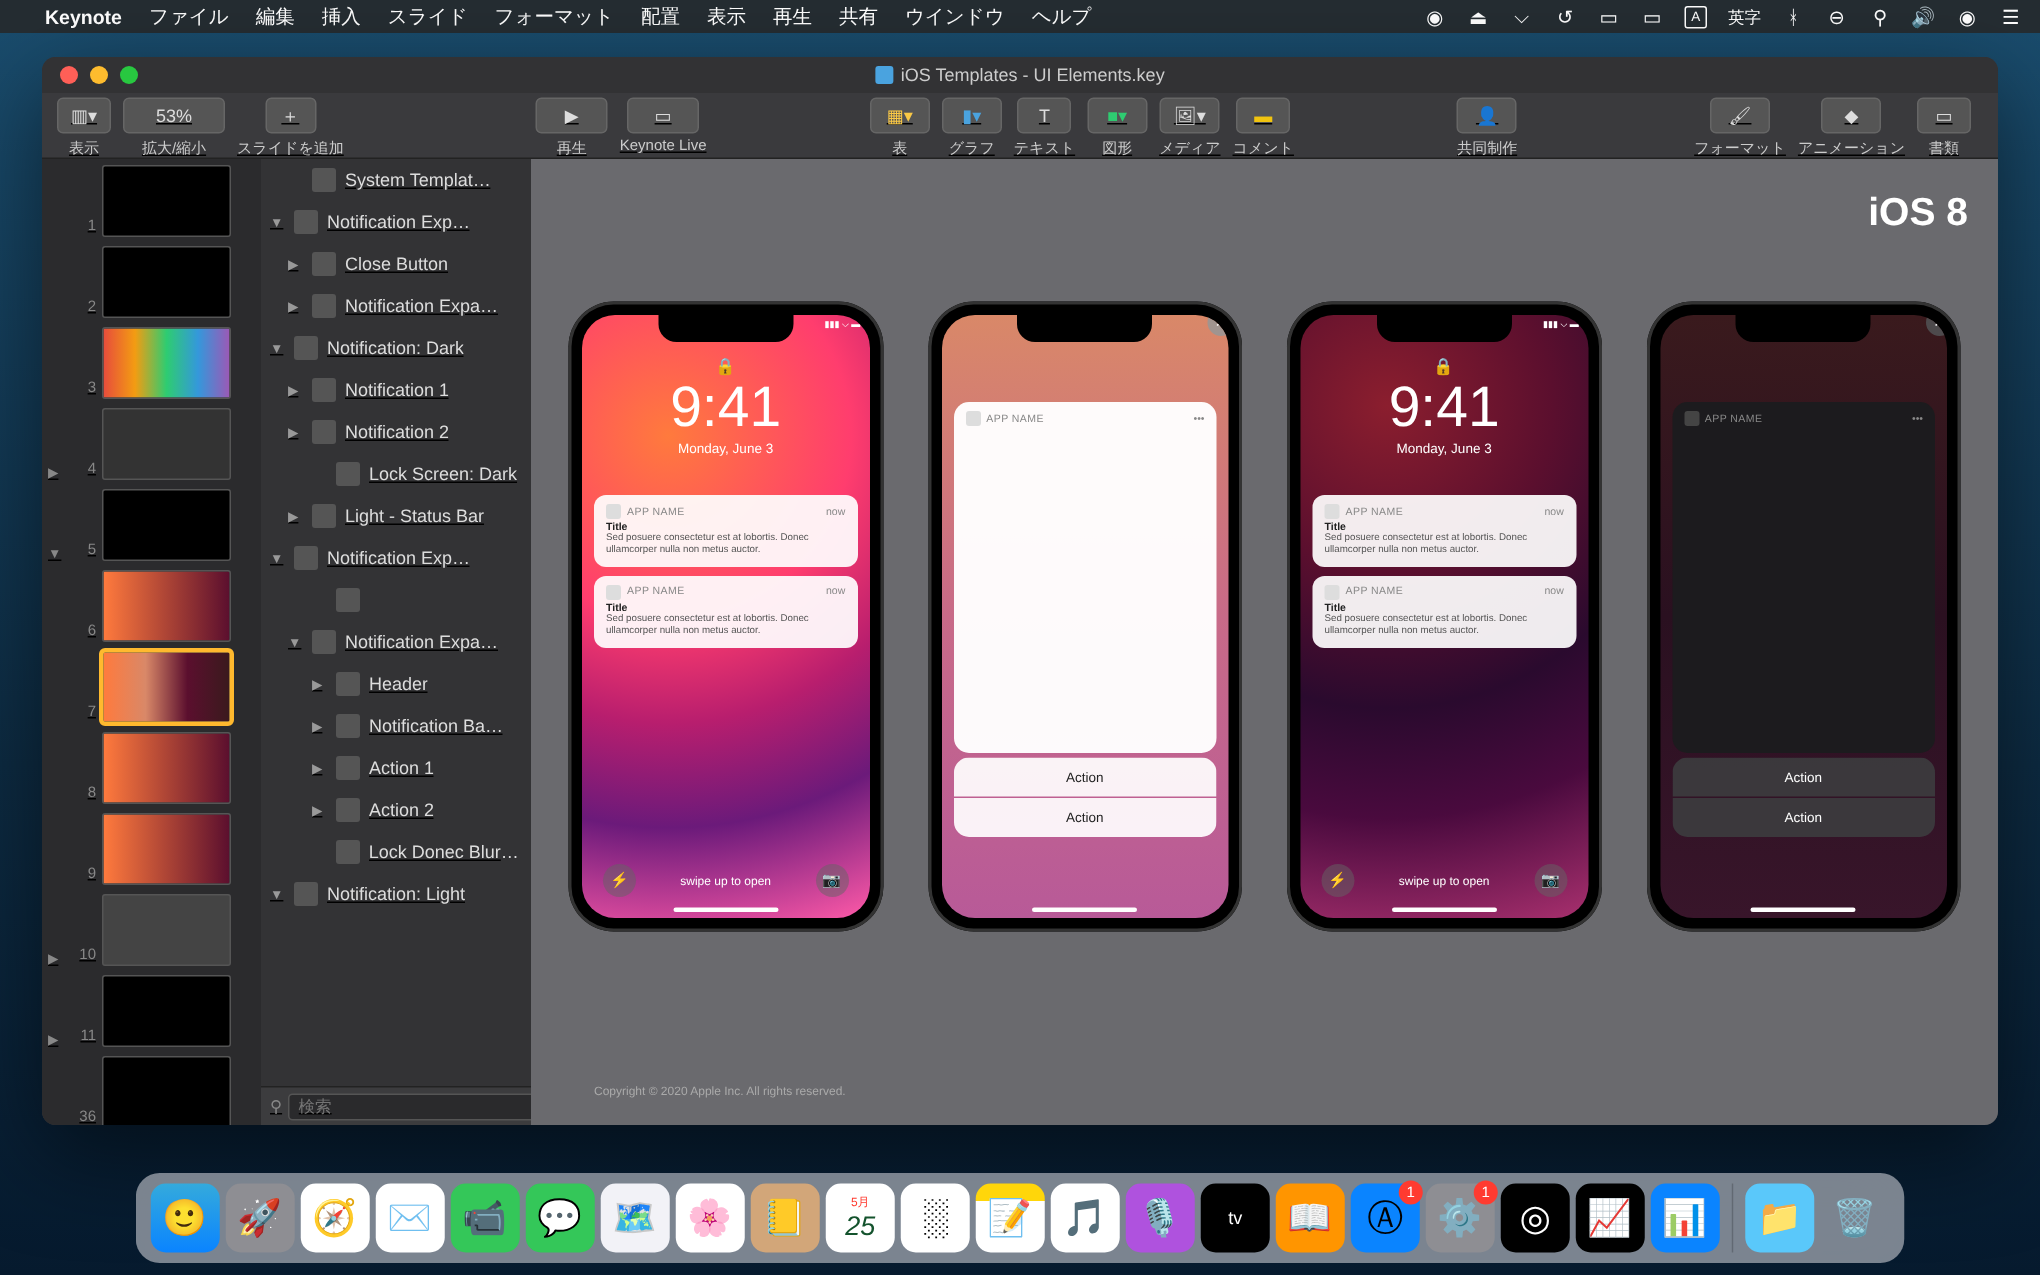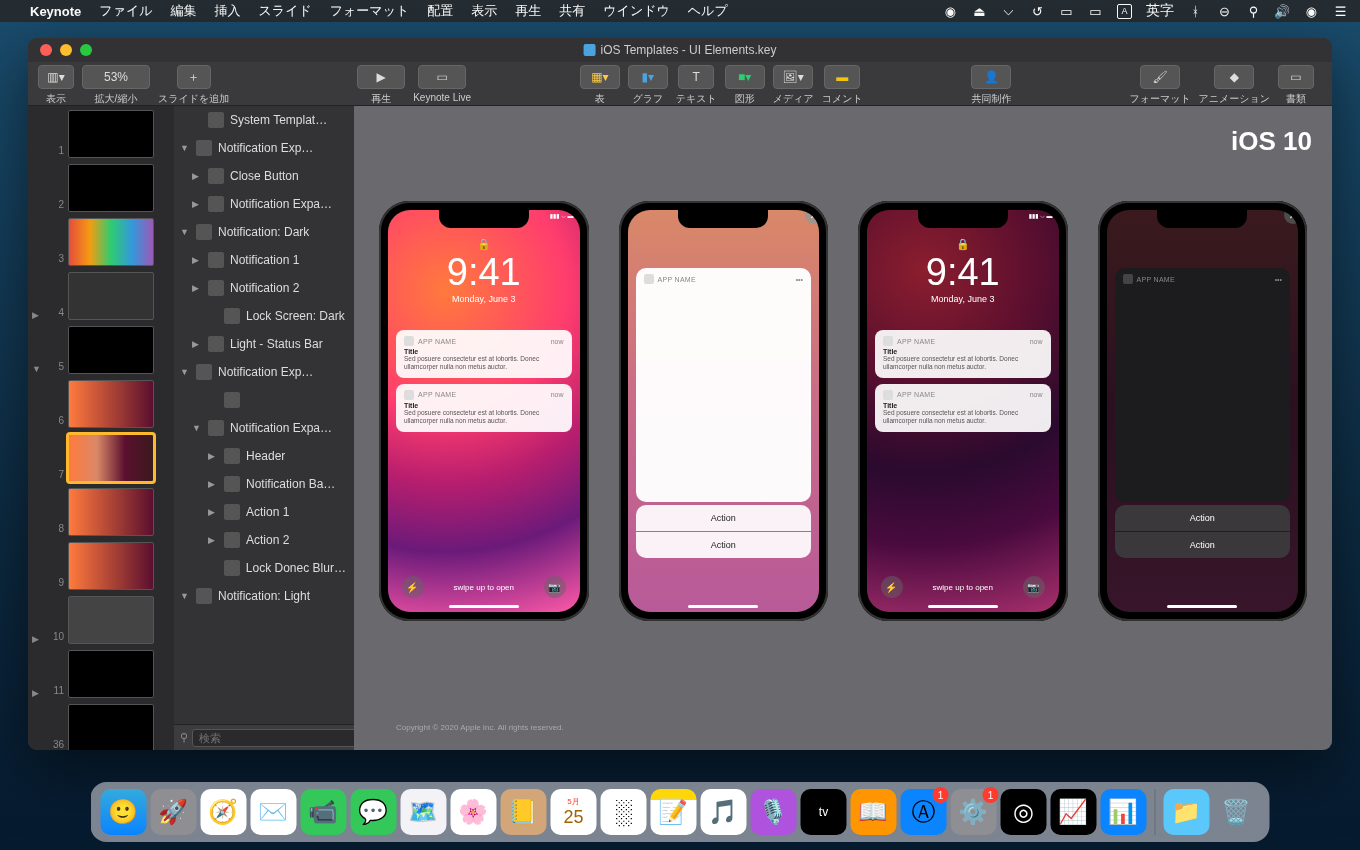--- a/index.html
+++ b/index.html
@@ -4,21 +4,21 @@
 <style>
 *{margin:0;padding:0;box-sizing:border-box;font-family:-apple-system,BlinkMacSystemFont,"Helvetica Neue",sans-serif;}
 body{width:1360px;height:850px;background:linear-gradient(180deg,#1a4d6e 0%,#0d2b42 60%,#061a2e 100%);overflow:hidden;position:relative;}
 
 .menubar{height:22px;background:rgba(40,40,40,0.85);backdrop-filter:blur(20px);display:flex;align-items:center;color:#fff;font-size:13px;padding:0 12px;justify-content:space-between;}
 .menubar-left{display:flex;gap:18px;align-items:center;}
 .menubar-left .bold{font-weight:700;}
 .menubar-right{display:flex;gap:14px;align-items:center;}
 .menubar-right .ic{width:15px;height:15px;display:flex;align-items:center;justify-content:center;font-size:13px;}
 
-.window{position:absolute;left:28px;top:38px;width:1304px;height:712px;border-radius:9px;overflow:hidden;background:#3a3a3d;box-shadow:0 20px 60px rgba(0,0,0,.5);display:flex;flex-direction:column;}
+.window{position:absolute;left:28px;top:38px;width:1304px;height:712px;border-radius:9px;overflow:hidden;background:#3a3a3d;box-shadow:0 20px 60px rgba(0,0,0,.5);display:flex;flex-direction:column;text-decoration:underline;}
 .titlebar{height:24px;background:#323234;display:flex;align-items:center;position:relative;}
 .traffic{display:flex;gap:8px;padding-left:12px;}
 .traffic span{width:12px;height:12px;border-radius:50%;}
 .tl-close{background:#ff5f57;} .tl-min{background:#febc2e;} .tl-max{background:#28c840;}
 .wintitle{position:absolute;left:50%;transform:translateX(-50%);color:#ccc;font-size:12px;display:flex;align-items:center;gap:5px;}
 
 .toolbar{height:44px;background:#3a3a3d;border-bottom:1px solid #222;display:flex;align-items:flex-start;padding:3px 10px 0;color:#ccc;font-size:10px;}
 .tbtn{display:flex;flex-direction:column;align-items:center;margin-right:8px;}
 .tbtn .btn{height:24px;background:#555;border:1px solid #666;border-radius:4px;display:flex;align-items:center;justify-content:center;color:#ddd;font-size:12px;}
 .tbtn .lbl{margin-top:3px;}
@@ -108,21 +108,21 @@
     <span>ヘルプ</span>
   </div>
   <div class="menubar-right">
     <span class="ic">◉</span>
     <span class="ic">⏏</span>
     <span class="ic">⌵</span>
     <span class="ic">↺</span>
     <span class="ic">▭</span>
     <span class="ic">▭</span>
     <span class="ic" style="border:1px solid #fff;border-radius:2px;font-size:9px;padding:0 2px;">A</span>
-    <span style="font-size:14px;">英字</span>
+    <span style="font-size:11px;">英字</span>
     <span class="ic">ᚼ</span>
     <span class="ic">⊖</span>
     <span class="ic">⚲</span>
     <span class="ic">🔊</span>
     <span class="ic">◉</span>
     <span class="ic">☰</span>
   </div>
 </div>
 
 <div class="window">
@@ -365,21 +365,21 @@
         </div>
       <div class="searchbar">
         <span style="color:#888;font-size:11px;">⚲</span>
         <input placeholder="検索" style="">
 
       </div>
     </div>
 
     <div class="canvas">
       <div class="slide-area">
-        <div class="ios-badge">iOS 10</div>
+        <div class="ios-badge">iOS 8</div>
 
         <div class="phones">
 
           <div class="phone">
             <div class="screen wall-light">
               <div class="notch"></div>
               <div class="status-right">▮▮▮ ⌵ ▬</div>
               <div class="lock-content">
                 <div class="lock-icon">🔒</div>
                 <div class="lock-time">9:41</div>
@@ -497,21 +497,21 @@
   <div class="dock-item" style="background:#8e8e93;">🚀</div>
   <div class="dock-item" style="background:#fff;">🧭</div>
   <div class="dock-item" style="background:#fff;">✉️</div>
   <div class="dock-item" style="background:#34c759;">📹</div>
   <div class="dock-item" style="background:#34c759;">💬</div>
   <div class="dock-item" style="background:#f2f2f7;">🗺️</div>
   <div class="dock-item" style="background:#fff;">🌸</div>
   <div class="dock-item" style="background:#d2a679;">📒</div>
   <div class="dock-item" style="background:#fff;flex-direction:column;font-size:9px;">
     <span style="color:#ff3b30;font-size:8px;">5月</span>
-    <span style="color:#a16207;font-size:18px;font-weight:300;">25</span>
+    <span style="color:#14532d;font-size:18px;font-weight:300;font-style:italic;">25</span>
   </div>
   <div class="dock-item" style="background:#fff;">░</div>
   <div class="dock-item" style="background:linear-gradient(180deg,#ffd60a 25%,#fff 25%);">📝</div>
   <div class="dock-item" style="background:#fff;">🎵</div>
   <div class="dock-item" style="background:#af52de;">🎙️</div>
   <div class="dock-item" style="background:#000;color:#fff;font-size:12px;">tv</div>
   <div class="dock-item" style="background:#ff9500;">📖</div>
   <div class="dock-item" style="background:#0a84ff;">Ⓐ<span class="badge">1</span></div>
   <div class="dock-item" style="background:#8e8e93;">⚙️<span class="badge">1</span></div>
   <div class="dock-item" style="background:#000;color:#fff;">◎</div>

